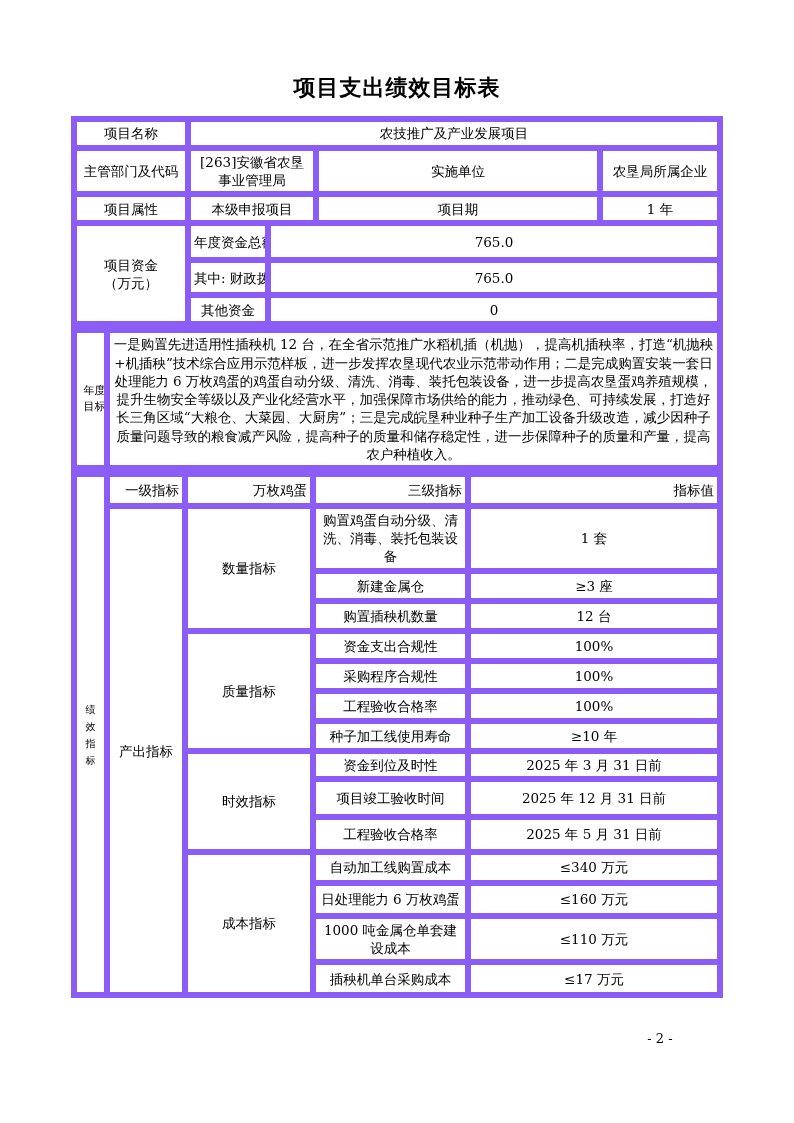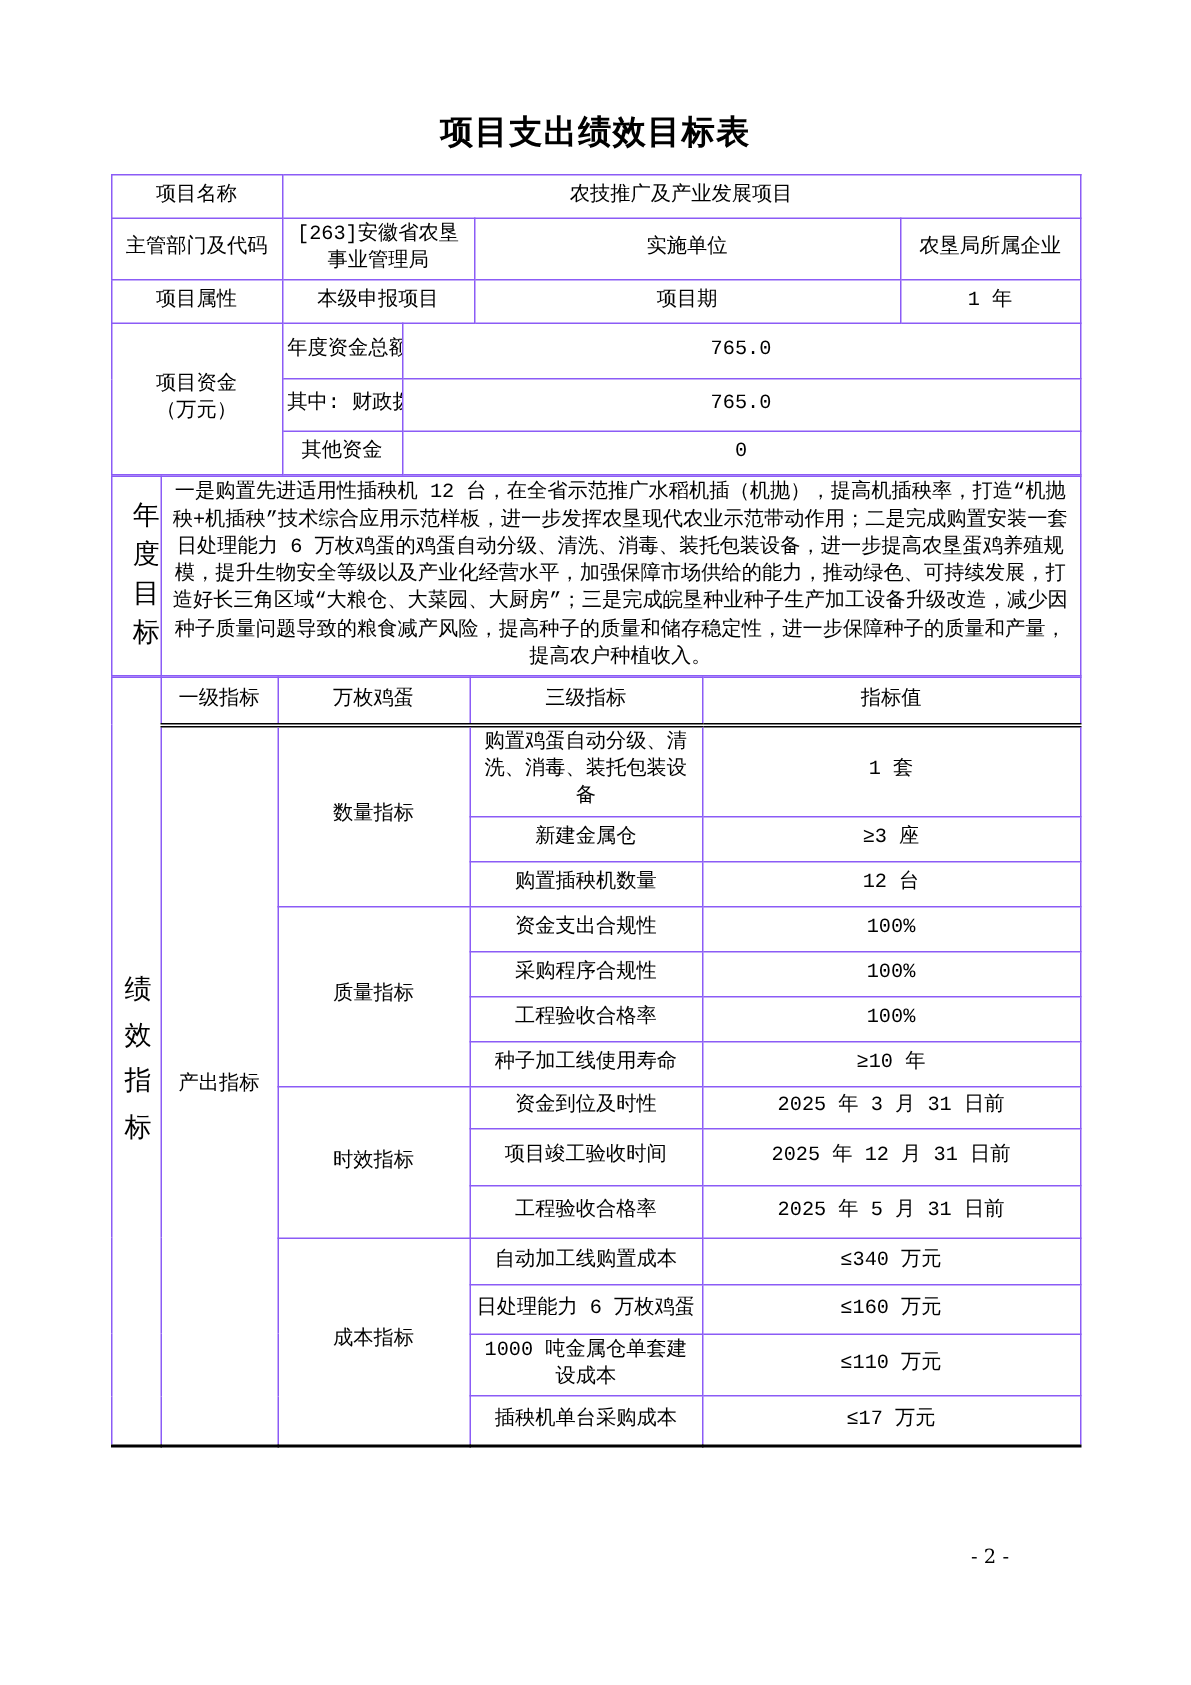--- a/index.html
+++ b/index.html
@@ -24,28 +24,27 @@
     font-size:14px;
   }
   table.tbl {
     width:646px;
     margin:0 auto;
     border-collapse:collapse;
     table-layout:fixed;
   }
   table.t1 { margin-top:13px; }
   table.tbl td {
-    border:1px solid #8b5cf6;
+    border:6px solid #8b5cf6;
     text-align:center;
     vertical-align:middle;
     font-size:13.5px;
     line-height:1.35;
     padding:2px 3px;
     overflow:hidden;
-    font-family:Liberation Mono, monospace;
   }
   td.thickL { border-left-width:2px; }
   td.small { font-size:11px; line-height:1.5; }
   td.fund-lbl {
     text-align:right;
     font-size:12.5px;
     white-space:nowrap;
     padding-right:3px;
   }
   td.pre { white-space:pre-line; line-height:1.5; }
@@ -54,32 +53,31 @@
     font-size:13.5px;
     line-height:15px;
     padding:4px 5px;
     vertical-align:middle;
   }
   .vstack {
     width:15px;
     margin:0 auto;
     word-break:break-all;
     line-height:1.7;
-    font-size:18px;
+    font-size:10px;
   }
   .vstack2 {
     width:29px;
     margin:0 auto;
     word-break:break-all;
     line-height:1.45;
-    font-size:18px;
-    text-align:right;
+    font-size:11px;
   }
   table.t3 { border-bottom:2px solid #000; }
-  table.t3 td.hdr { border-bottom:3px double #000; }
+  table.t3 td.hdr { border-bottom:3px double #000;text-align:right; }
   .page-number {
     position:absolute;
     top:1031px;
     left:630px;
     width:60px;
     text-align:center;
     font-size:13px;
   }
 </style>
 </head>

